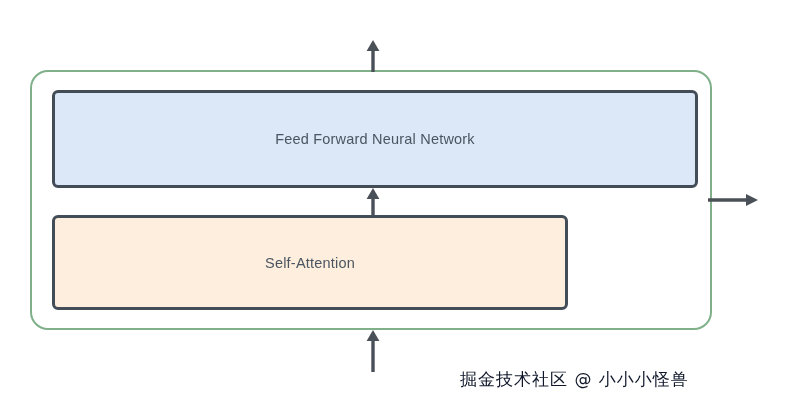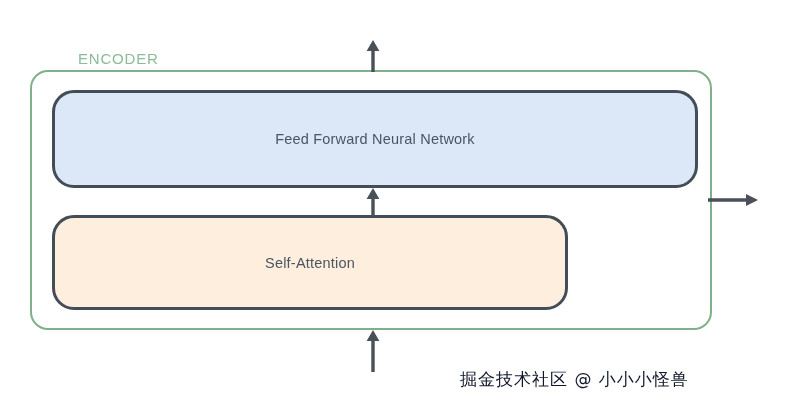--- a/index.html
+++ b/index.html
@@ -40,21 +40,21 @@
     color: #8cbb97;
     font-family: "Liberation Sans", "DejaVu Sans", sans-serif;
     white-space: nowrap;
   }
 
   
   .block {
     position: absolute;
     box-sizing: border-box;
     border: 3px solid #434d58;
-    border-radius: 22px;
+    border-radius: 6px;
     display: flex;
     align-items: center;
     justify-content: center;
   }
   .block-label {
     font-size: 14.5px;
     color: #4a5561;
     font-family: "Liberation Sans", "DejaVu Sans", sans-serif;
     letter-spacing: 0.2px;
     white-space: nowrap;
@@ -94,21 +94,20 @@
     letter-spacing: 1px;
     white-space: nowrap;
     user-select: none;
   }
 </style>
 </head>
 <body>
 
 <div id="canvas">
 
-  <div id="encoder-label">ENCODER</div>
 
   <div id="encoder-box"></div>
 
   <div id="ffn-block" class="block">
     <span class="block-label">Feed Forward Neural Network</span>
   </div>
 
   <div id="attention-block" class="block">
     <span class="block-label">Self-Attention</span>
   </div>

